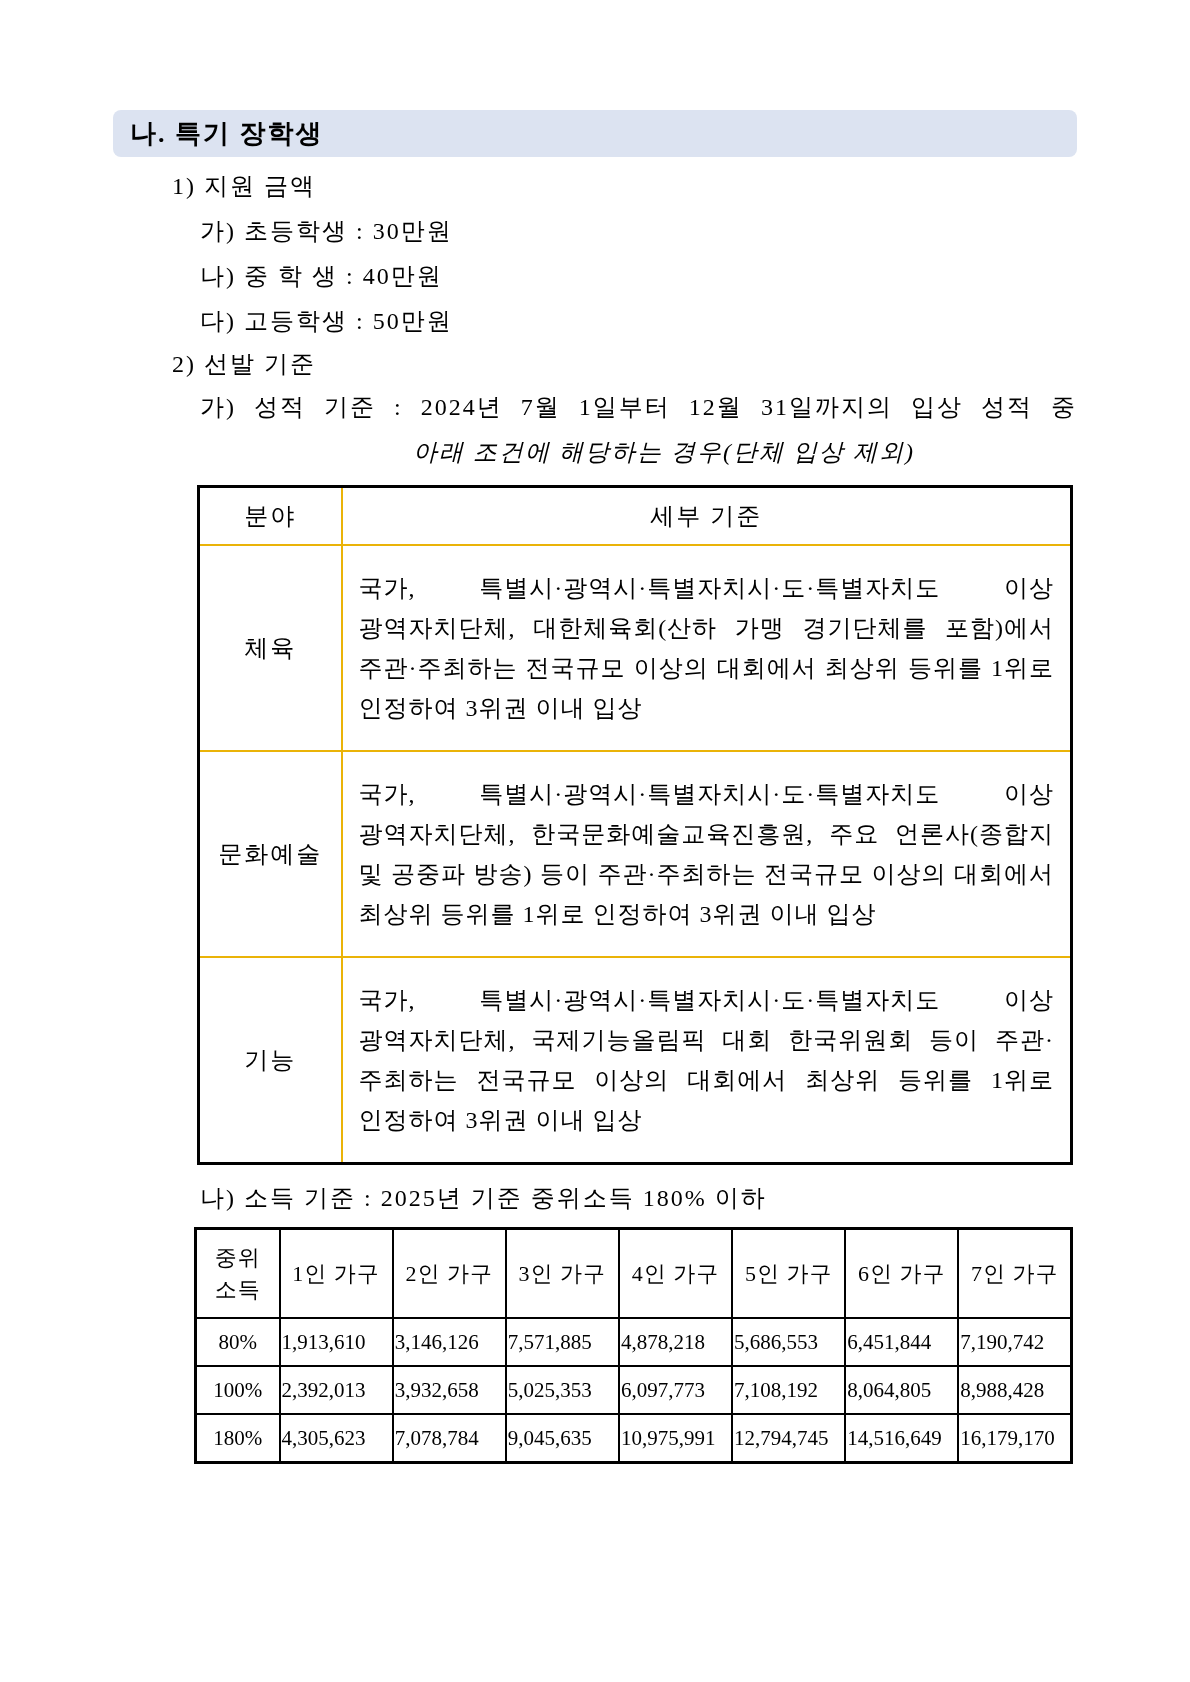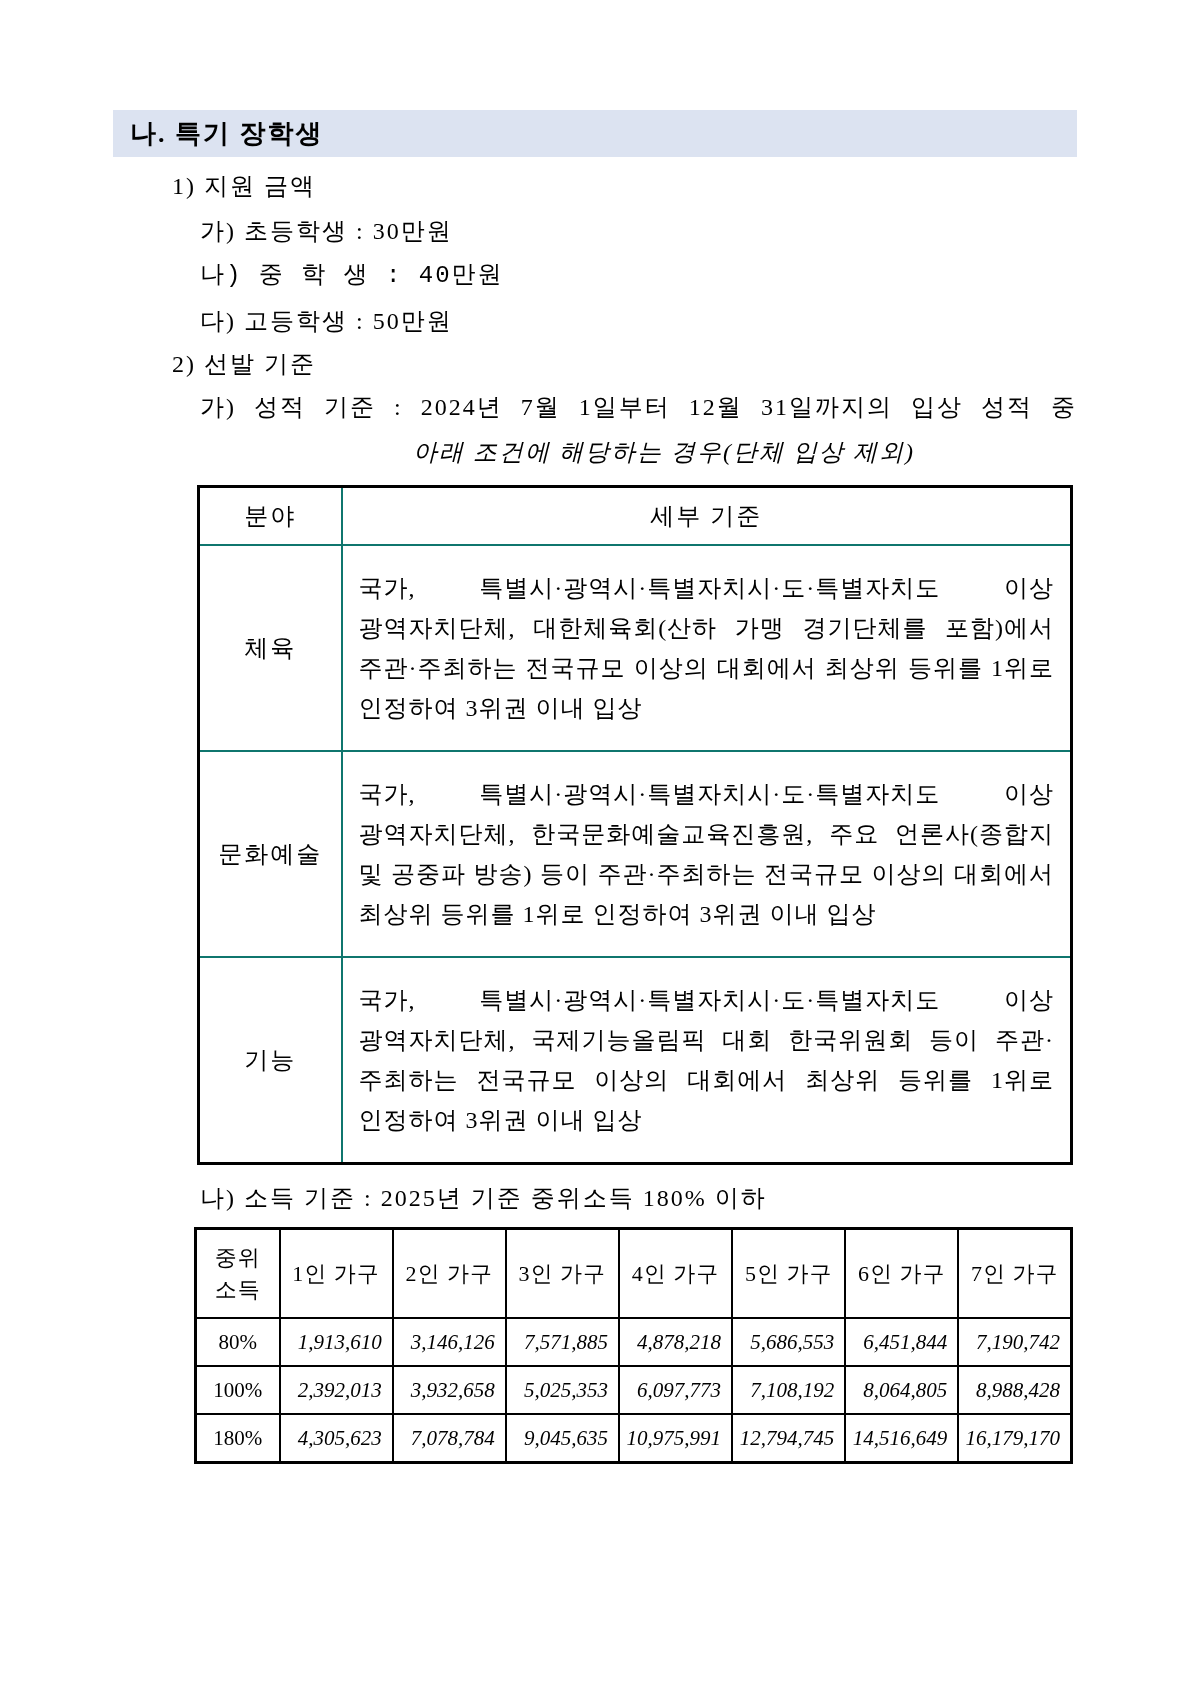--- a/index.html
+++ b/index.html
@@ -12,20 +12,21 @@
     color: #000000;
     overflow: hidden;
   }
 
   
   .section-bar {
     position: absolute;
     left: 113px; top: 110px;
     width: 964px; height: 47px;
     background: #dce3f1;
+    border-radius: 8px;
   }
   .section-bar-text {
     display: block;
     padding-left: 17px;
     line-height: 47px;
     font-size: 26px;
     font-weight: bold;
     letter-spacing: 2px;
     white-space: nowrap;
   }
@@ -33,42 +34,42 @@
   
   .doc-line {
     position: absolute;
     font-size: 24px;
     letter-spacing: 2px;
     line-height: 32px;
     white-space: nowrap;
   }
   .l-support-heading   { left: 172px; top: 170px; }
   .l-support-item-0    { left: 200px; top: 215px; }
-  .l-support-item-1    { left: 200px; top: 260px; font-family: Liberation Mono, monospace; }
+  .l-support-item-1    { left: 200px; top: 260px; }
   .l-support-item-2    { left: 200px; top: 305px; }
   .l-criteria-heading  { left: 172px; top: 348px; }
   .l-grade-line1 {
     left: 200px; top: 391px; width: 877px;
     white-space: normal;
     text-align: justify;
     text-align-last: justify;
   }
   .l-grade-line2       { left: 413px; top: 436px; font-style: italic; }
   .l-income-heading    { left: 200px; top: 1182px; }
 
   
   .criteria-table {
     position: absolute;
     left: 197px; top: 485px;
     width: 876px;
     border-collapse: collapse;
     table-layout: fixed;
     border: 3px solid #000;
   }
-  .criteria-table td { border: 2px solid #0f766e; overflow: hidden; }
+  .criteria-table td { border: 2px solid #eab308; overflow: hidden; }
   .criteria-table .col-field  { width: 143px; }
   .criteria-table .head-row td {
     height: 54px;
     text-align: center;
     vertical-align: middle;
     font-size: 24px;
     letter-spacing: 2px;
   }
   .criteria-table .body-row td { height: 202px; }
   .criteria-table .field-cell {
@@ -106,21 +107,21 @@
     letter-spacing: 1px;
   }
   .income-table .head-rate-cell {
     padding: 0 16px;
     word-break: break-all;
     line-height: 32px;
     text-align: center;
   }
   .income-table .data-row td { height: 44px; font-size: 21px; vertical-align: middle; }
   .income-table .rate-cell  { text-align: center; }
-  .income-table .value-cell { text-align: right; padding-right: 10px; font-style: italic; }
+  .income-table .value-cell { padding-right: 10px; }
 </style>
 </head>
 <body>
 
 <div id="page">
 
   <div class="section-bar">
     <span class="section-bar-text">나. 특기 장학생</span>
   </div>
 

